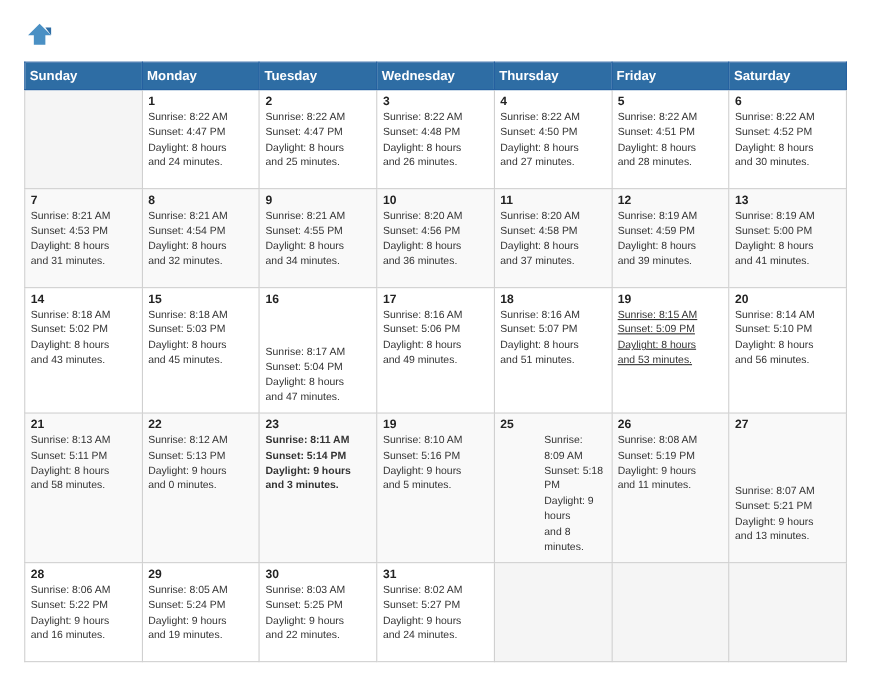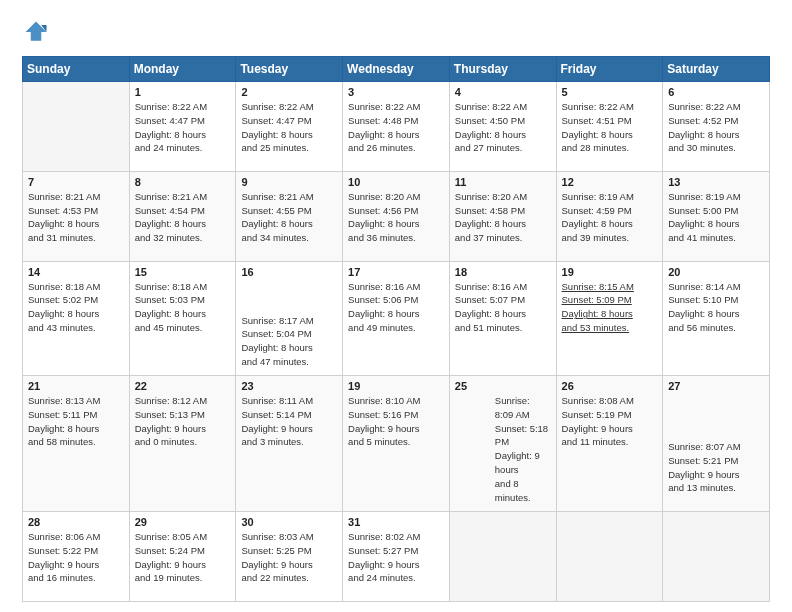--- a/index.html
+++ b/index.html
@@ -290,21 +290,21 @@
           </td>
           <td>
             <div class="day-num">22</div>
             <div class="day-info" style="white-space: pre-line;">Sunrise: 8:12 AM
 Sunset: 5:13 PM
 Daylight: 9 hours
 and 0 minutes.</div>
           </td>
           <td>
             <div class="day-num">23</div>
-            <div class="day-info" style="white-space: pre-line;">Sunrise: 8:11 AM
+            <div class="day-info" style="white-space: pre-line; font-weight: bold;">Sunrise: 8:11 AM
 Sunset: 5:14 PM
 Daylight: 9 hours
 and 3 minutes.</div>
           </td>
           <td>
             <div class="day-num">19</div>
             <div class="day-info" style="white-space: pre-line;">Sunrise: 8:10 AM
 Sunset: 5:16 PM
 Daylight: 9 hours
 and 5 minutes.</div>

